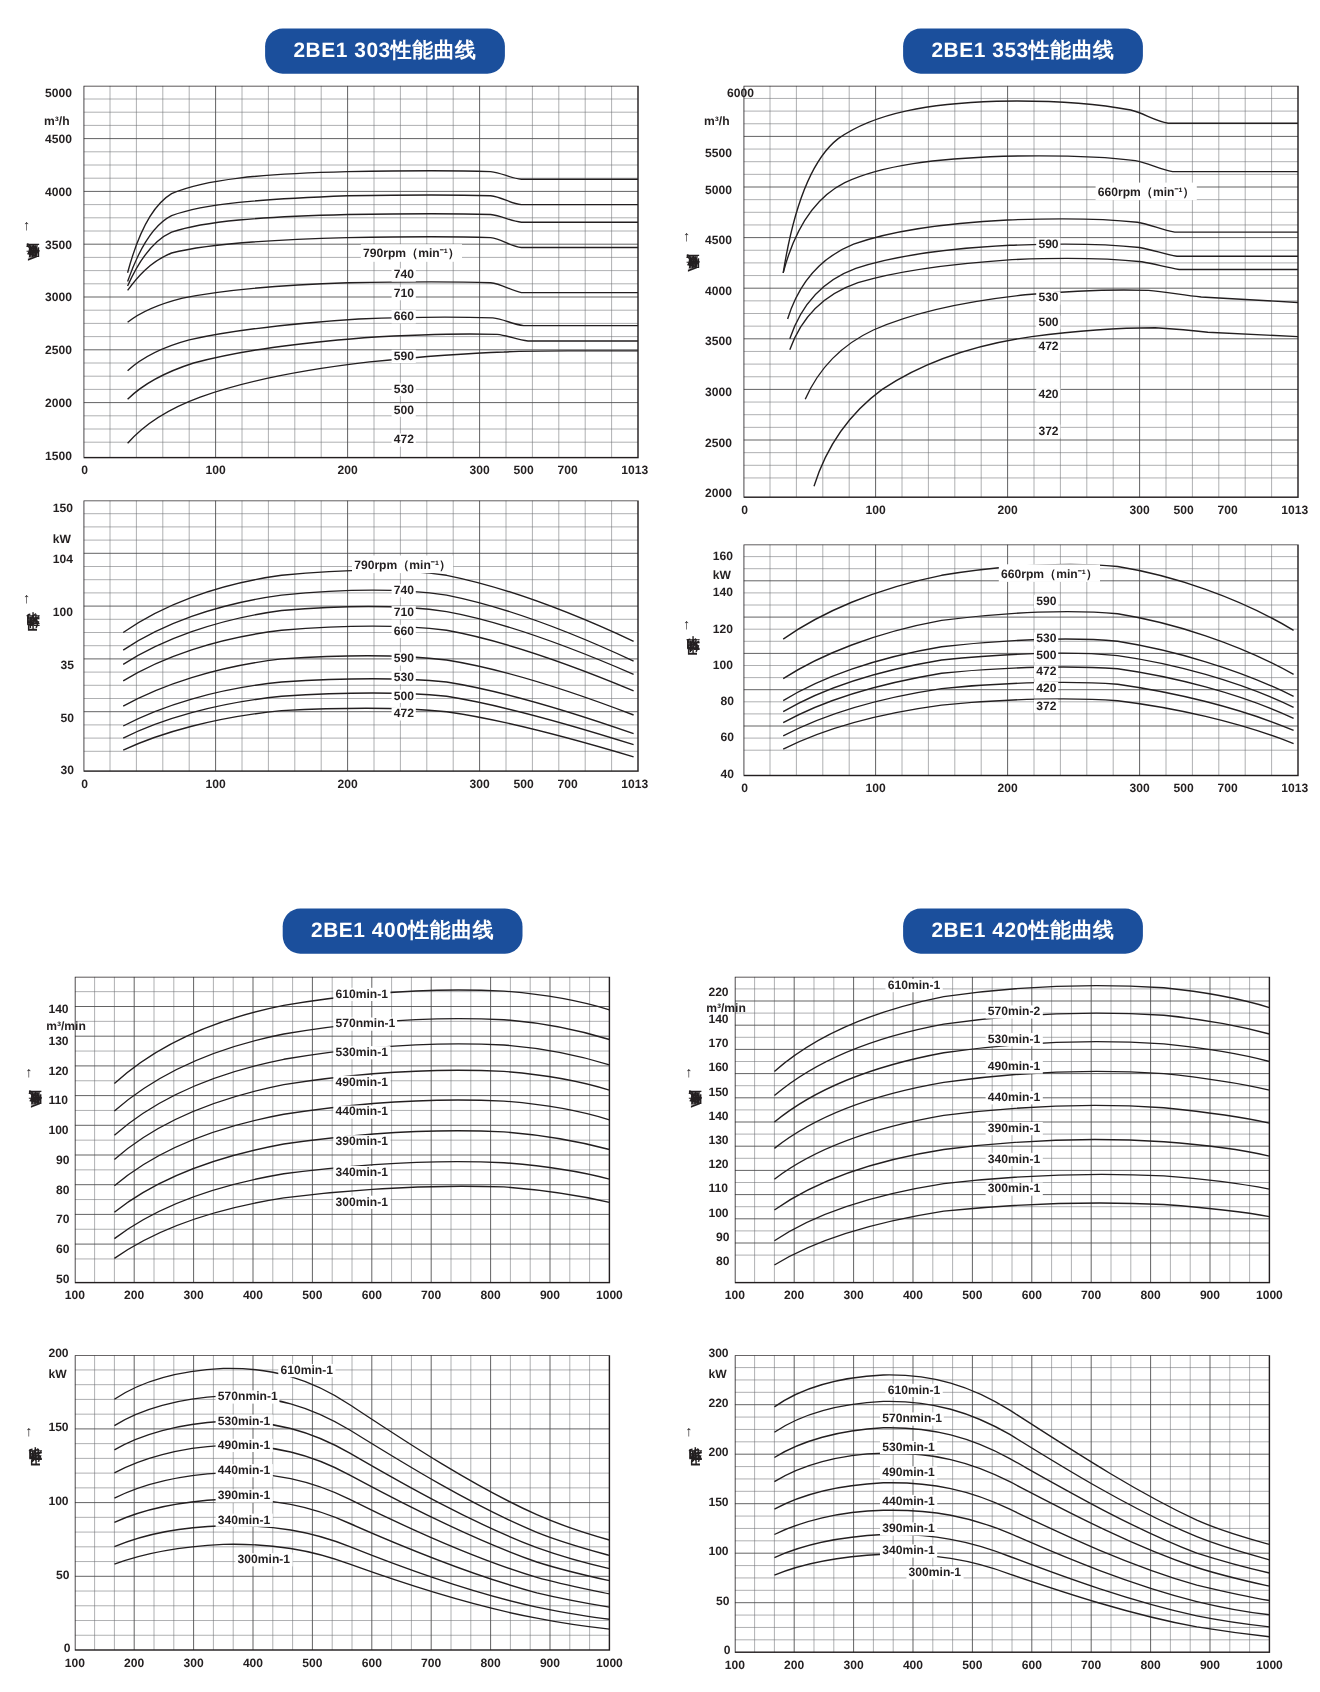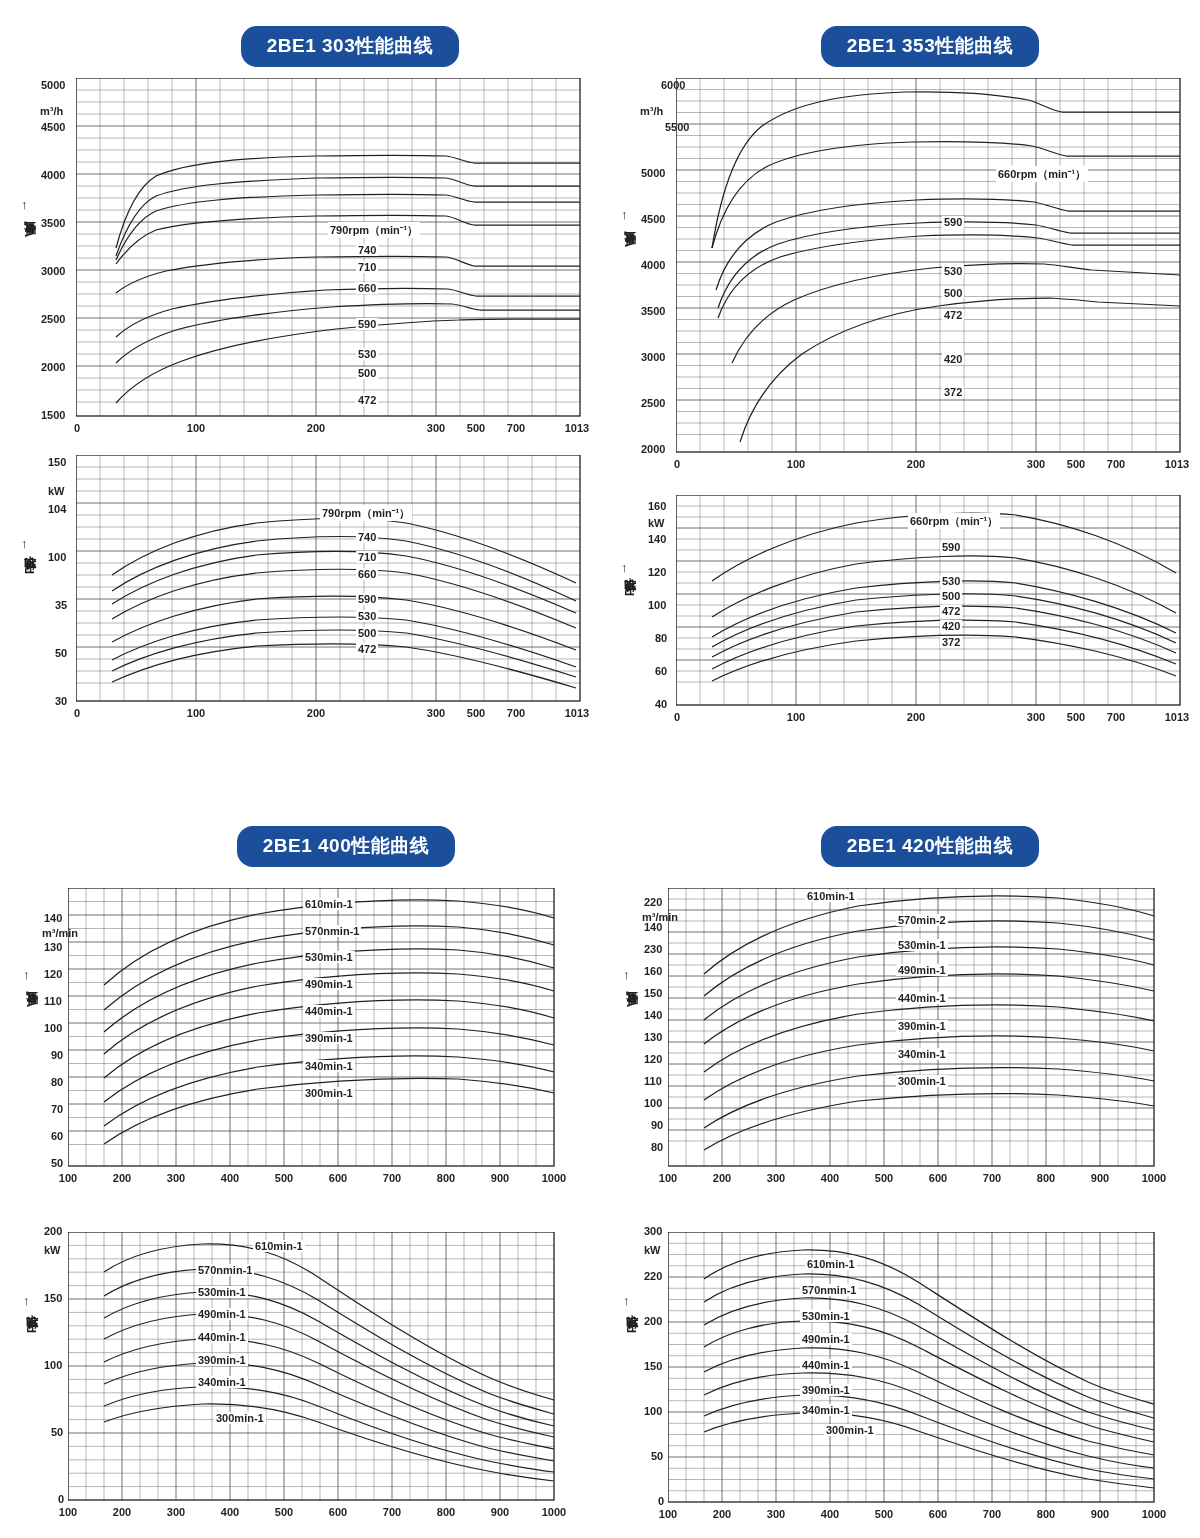--- a/index.html
+++ b/index.html
@@ -221,21 +221,21 @@
 <div class="title-wrap" style="left:720px;top:26px;width:420px;">
   <span class="title-pill">2BE1 353性能曲线</span>
 </div>
 
 <div class="chart" style="left:600px;top:78px;width:600px;height:390px;">
   <div class="axis-ylabel" style="left:22px;top:160px;">吸气量 V</div>
   <span class="arrow" style="left:21px;top:130px;">↑</span>
   <div class="unit" style="left:40px;top:27px;">m³/h</div>
 
   <div class="tick" style="left:41px;top:1px;margin-left:20px;">6000</div>
-  <div class="tick" style="left:41px;top:43px;margin-left:24px;">5500</div>
+  <div class="tick" style="left:41px;top:56px;">5500</div>
   <div class="tick" style="left:41px;top:89px;">5000</div>
   <div class="tick" style="left:41px;top:135px;">4500</div>
   <div class="tick" style="left:41px;top:181px;">4000</div>
   <div class="tick" style="left:41px;top:227px;">3500</div>
   <div class="tick" style="left:41px;top:273px;">3000</div>
   <div class="tick" style="left:41px;top:319px;">2500</div>
   <div class="tick" style="left:41px;top:365px;">2000</div>
 
   <svg width="522" height="382" style="position:absolute;left:76px;top:0px;">
     <g class="grid-minor">
@@ -401,21 +401,21 @@
 
   <div class="xtick" style="left:70px;top:216px;width:14px;">0</div>
   <div class="xtick" style="left:182px;top:216px;width:28px;">100</div>
   <div class="xtick" style="left:302px;top:216px;width:28px;">200</div>
   <div class="xtick" style="left:422px;top:216px;width:28px;">300</div>
   <div class="xtick" style="left:462px;top:216px;width:28px;">500</div>
   <div class="xtick" style="left:502px;top:216px;width:28px;">700</div>
   <div class="xtick" style="left:560px;top:216px;width:34px;">1013</div>
 </div>
 
-<div class="title-wrap" style="left:136px;top:826px;width:420px;">
+<div class="title-wrap" style="left:156px;top:826px;width:420px;">
   <span class="title-pill">2BE1 400性能曲线</span>
 </div>
 
 <div class="chart" style="left:0px;top:880px;width:600px;height:300px;">
   <div class="axis-ylabel" style="left:24px;top:118px;">吸气量 V</div>
   <span class="arrow" style="left:23px;top:88px;">↑</span>
   <div class="unit" style="left:42px;top:47px;">m³/min</div>
 
   <div class="tick" style="left:44px;top:32px;">140</div>
   <div class="tick" style="left:44px;top:61px;">130</div>
@@ -613,21 +613,21 @@
   <span class="title-pill">2BE1 420性能曲线</span>
 </div>
 
 <div class="chart" style="left:600px;top:880px;width:600px;height:300px;">
   <div class="axis-ylabel" style="left:24px;top:118px;">吸气量 V</div>
   <span class="arrow" style="left:23px;top:88px;">↑</span>
   <div class="unit" style="left:42px;top:31px;">m³/min</div>
 
   <div class="tick" style="left:44px;top:16px;">220</div>
   <div class="tick" style="left:44px;top:41px;">140</div>
-  <div class="tick" style="left:44px;top:63px;">230</div>
+  <div class="tick" style="left:44px;top:63px;">170</div>
   <div class="tick" style="left:44px;top:85px;">160</div>
   <div class="tick" style="left:44px;top:107px;">150</div>
   <div class="tick" style="left:44px;top:129px;">140</div>
   <div class="tick" style="left:44px;top:151px;">130</div>
   <div class="tick" style="left:44px;top:173px;">120</div>
   <div class="tick" style="left:44px;top:195px;">110</div>
   <div class="tick" style="left:44px;top:217px;">100</div>
   <div class="tick" style="left:51px;top:239px;">90</div>
   <div class="tick" style="left:51px;top:261px;">80</div>
 

